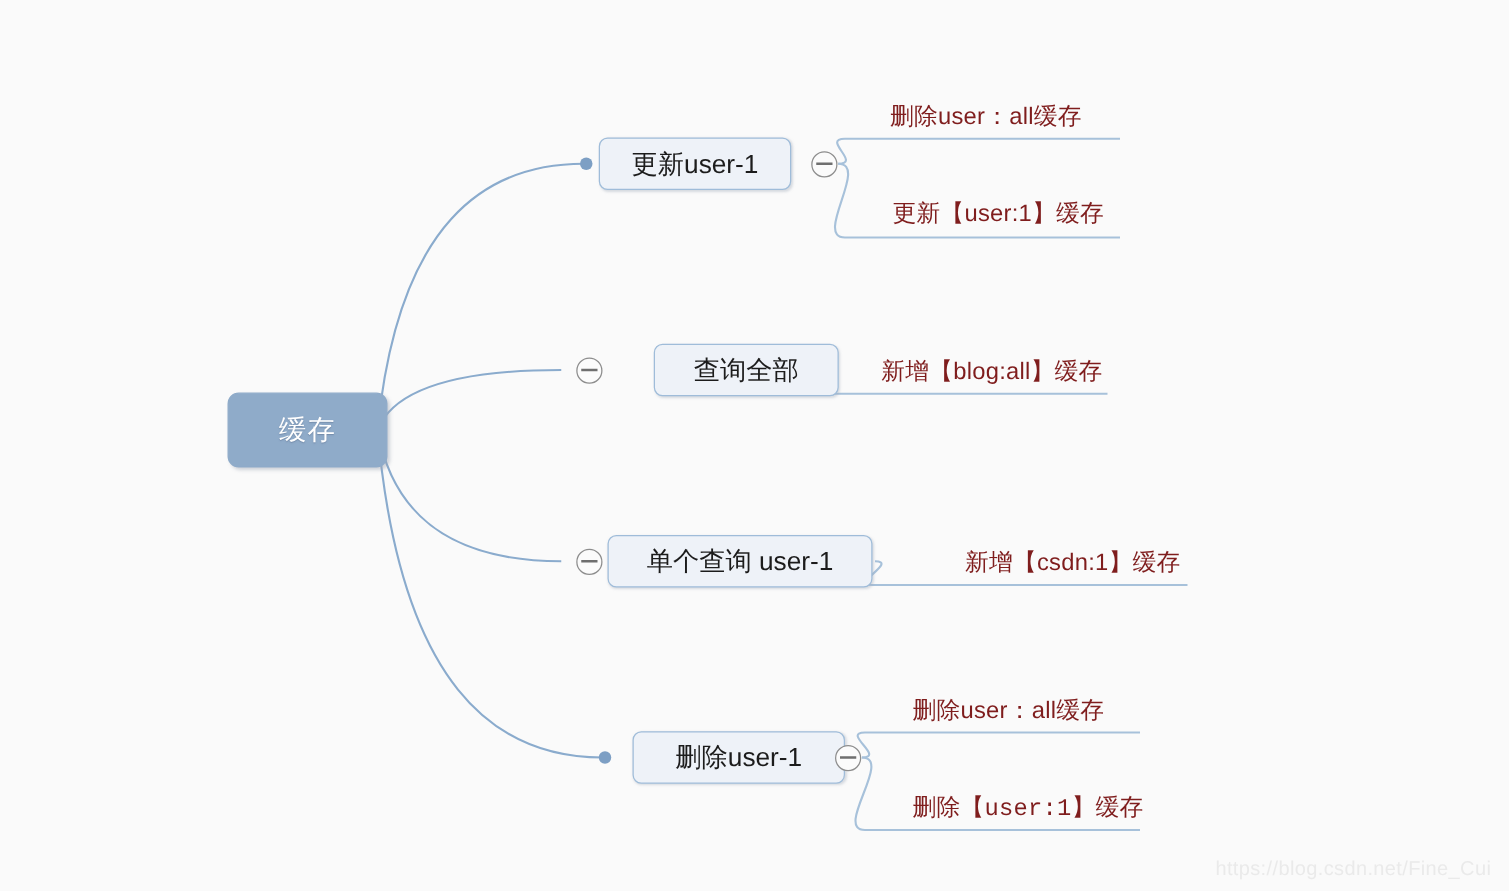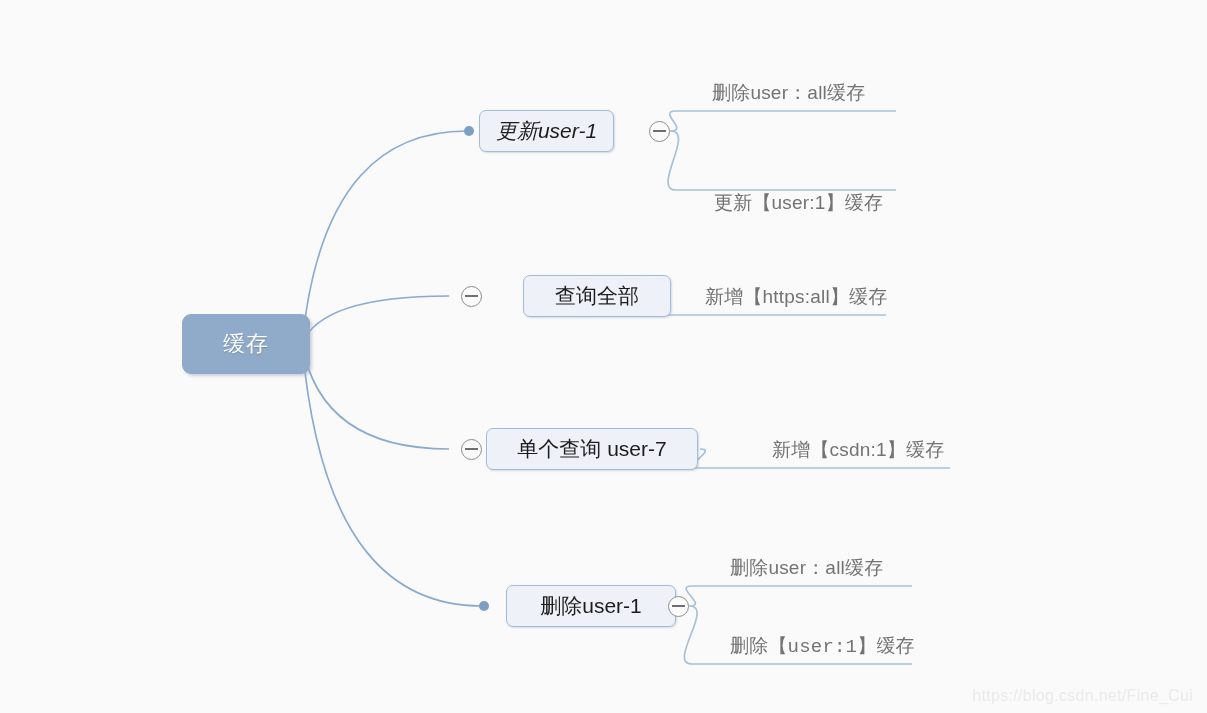--- a/index.html
+++ b/index.html
@@ -52,21 +52,21 @@
     background: #eef2f8;
     border: 1px solid #9fbcd9;
     border-radius: 7px;
     color: #1c1c1c;
     font-size: 21px;
     box-shadow: 1px 1px 2px rgba(160,170,185,0.40);
   }
   .leaf-label {
     position: absolute;
     white-space: nowrap;
-    color: #737373;
+    color: #7f1d1d;
     font-size: 19px;
     letter-spacing: 0.2px;
   }
   .collapse-icon {
     position: absolute;
     width: 21px;
     height: 21px;
     border: 1.4px solid #8d8d8d;
     border-radius: 50%;
     background: #fbfbfb;
@@ -116,37 +116,37 @@
         <circle cx="469" cy="131" r="5"></circle>
         <circle cx="484" cy="606" r="5"></circle>
       </g>
   </svg>
 
   <div class="node node-root" id="root-node" style="left: 182px; top: 314px; width: 128px; height: 60px;">
     <span>缓存</span>
   </div>
 
   <div id="branch-container">
-      <div class="node node-branch" style="left: 479px; top: 110px; width: 135px; height: 42px; font-style: italic;">
+      <div class="node node-branch" style="left: 479px; top: 110px; width: 154px; height: 42px;">
         <span>更新user-1</span>
       </div>
       <div class="node node-branch" style="left: 486px; top: 275px; width: 148px; height: 42px; margin-left: 37px;">
         <span>查询全部</span>
       </div>
       <div class="node node-branch" style="left: 486px; top: 428px; width: 212px; height: 42px;">
-        <span>单个查询 user-7</span>
+        <span>单个查询 user-1</span>
       </div>
       <div class="node node-branch" style="left: 494px; top: 585px; width: 170px; height: 42px; margin-left: 12px;">
         <span>删除user-1</span>
       </div>
     </div>
   <div id="leaf-container">
       <div class="leaf-label" style="left: 712px; top: 80px;">删除user：all缓存</div>
-      <div class="leaf-label" style="left: 714px; top: 158px; margin-top: 32px;">更新【user:1】缓存</div>
-      <div class="leaf-label" style="left: 705px; top: 284px;">新增【https:all】缓存</div>
+      <div class="leaf-label" style="left: 714px; top: 158px;">更新【user:1】缓存</div>
+      <div class="leaf-label" style="left: 705px; top: 284px;">新增【blog:all】缓存</div>
       <div class="leaf-label" style="left: 772px; top: 437px;">新增【csdn:1】缓存</div>
       <div class="leaf-label" style="left: 730px; top: 555px;">删除user：all缓存</div>
       <div class="leaf-label" style="left: 730px; top: 633px; font-family: Liberation Mono, monospace;">删除【user:1】缓存</div>
     </div>
   <div id="icon-container">
       <div class="collapse-icon" style="left: 649px; top: 120.5px;"></div>
       <div class="collapse-icon" style="left: 461px; top: 285.5px;"></div>
       <div class="collapse-icon" style="left: 461px; top: 438.5px;"></div>
       <div class="collapse-icon" style="left: 668px; top: 595.5px;"></div>
     </div>

